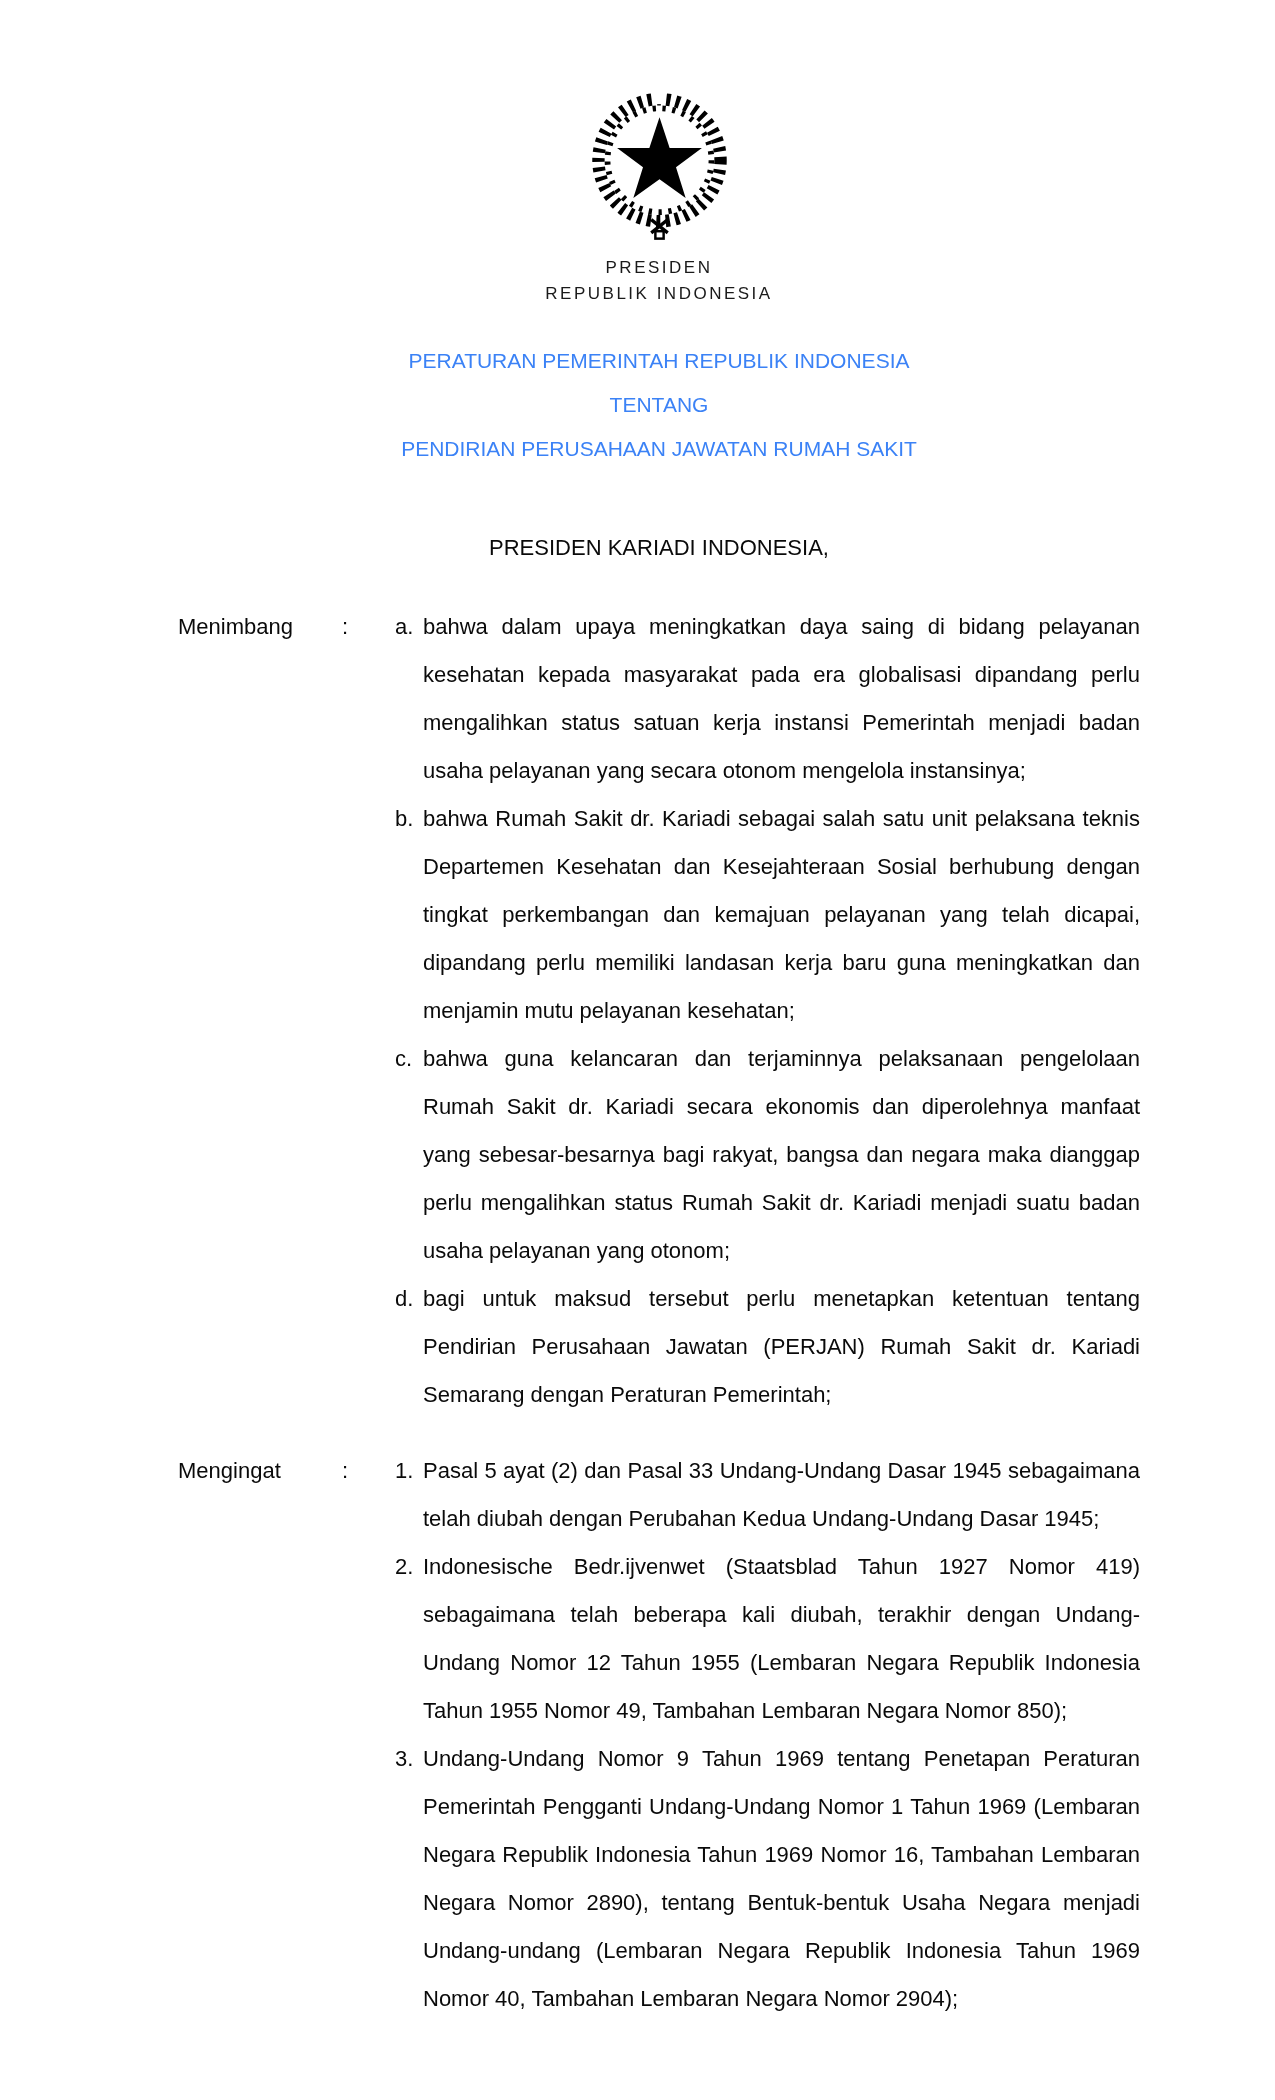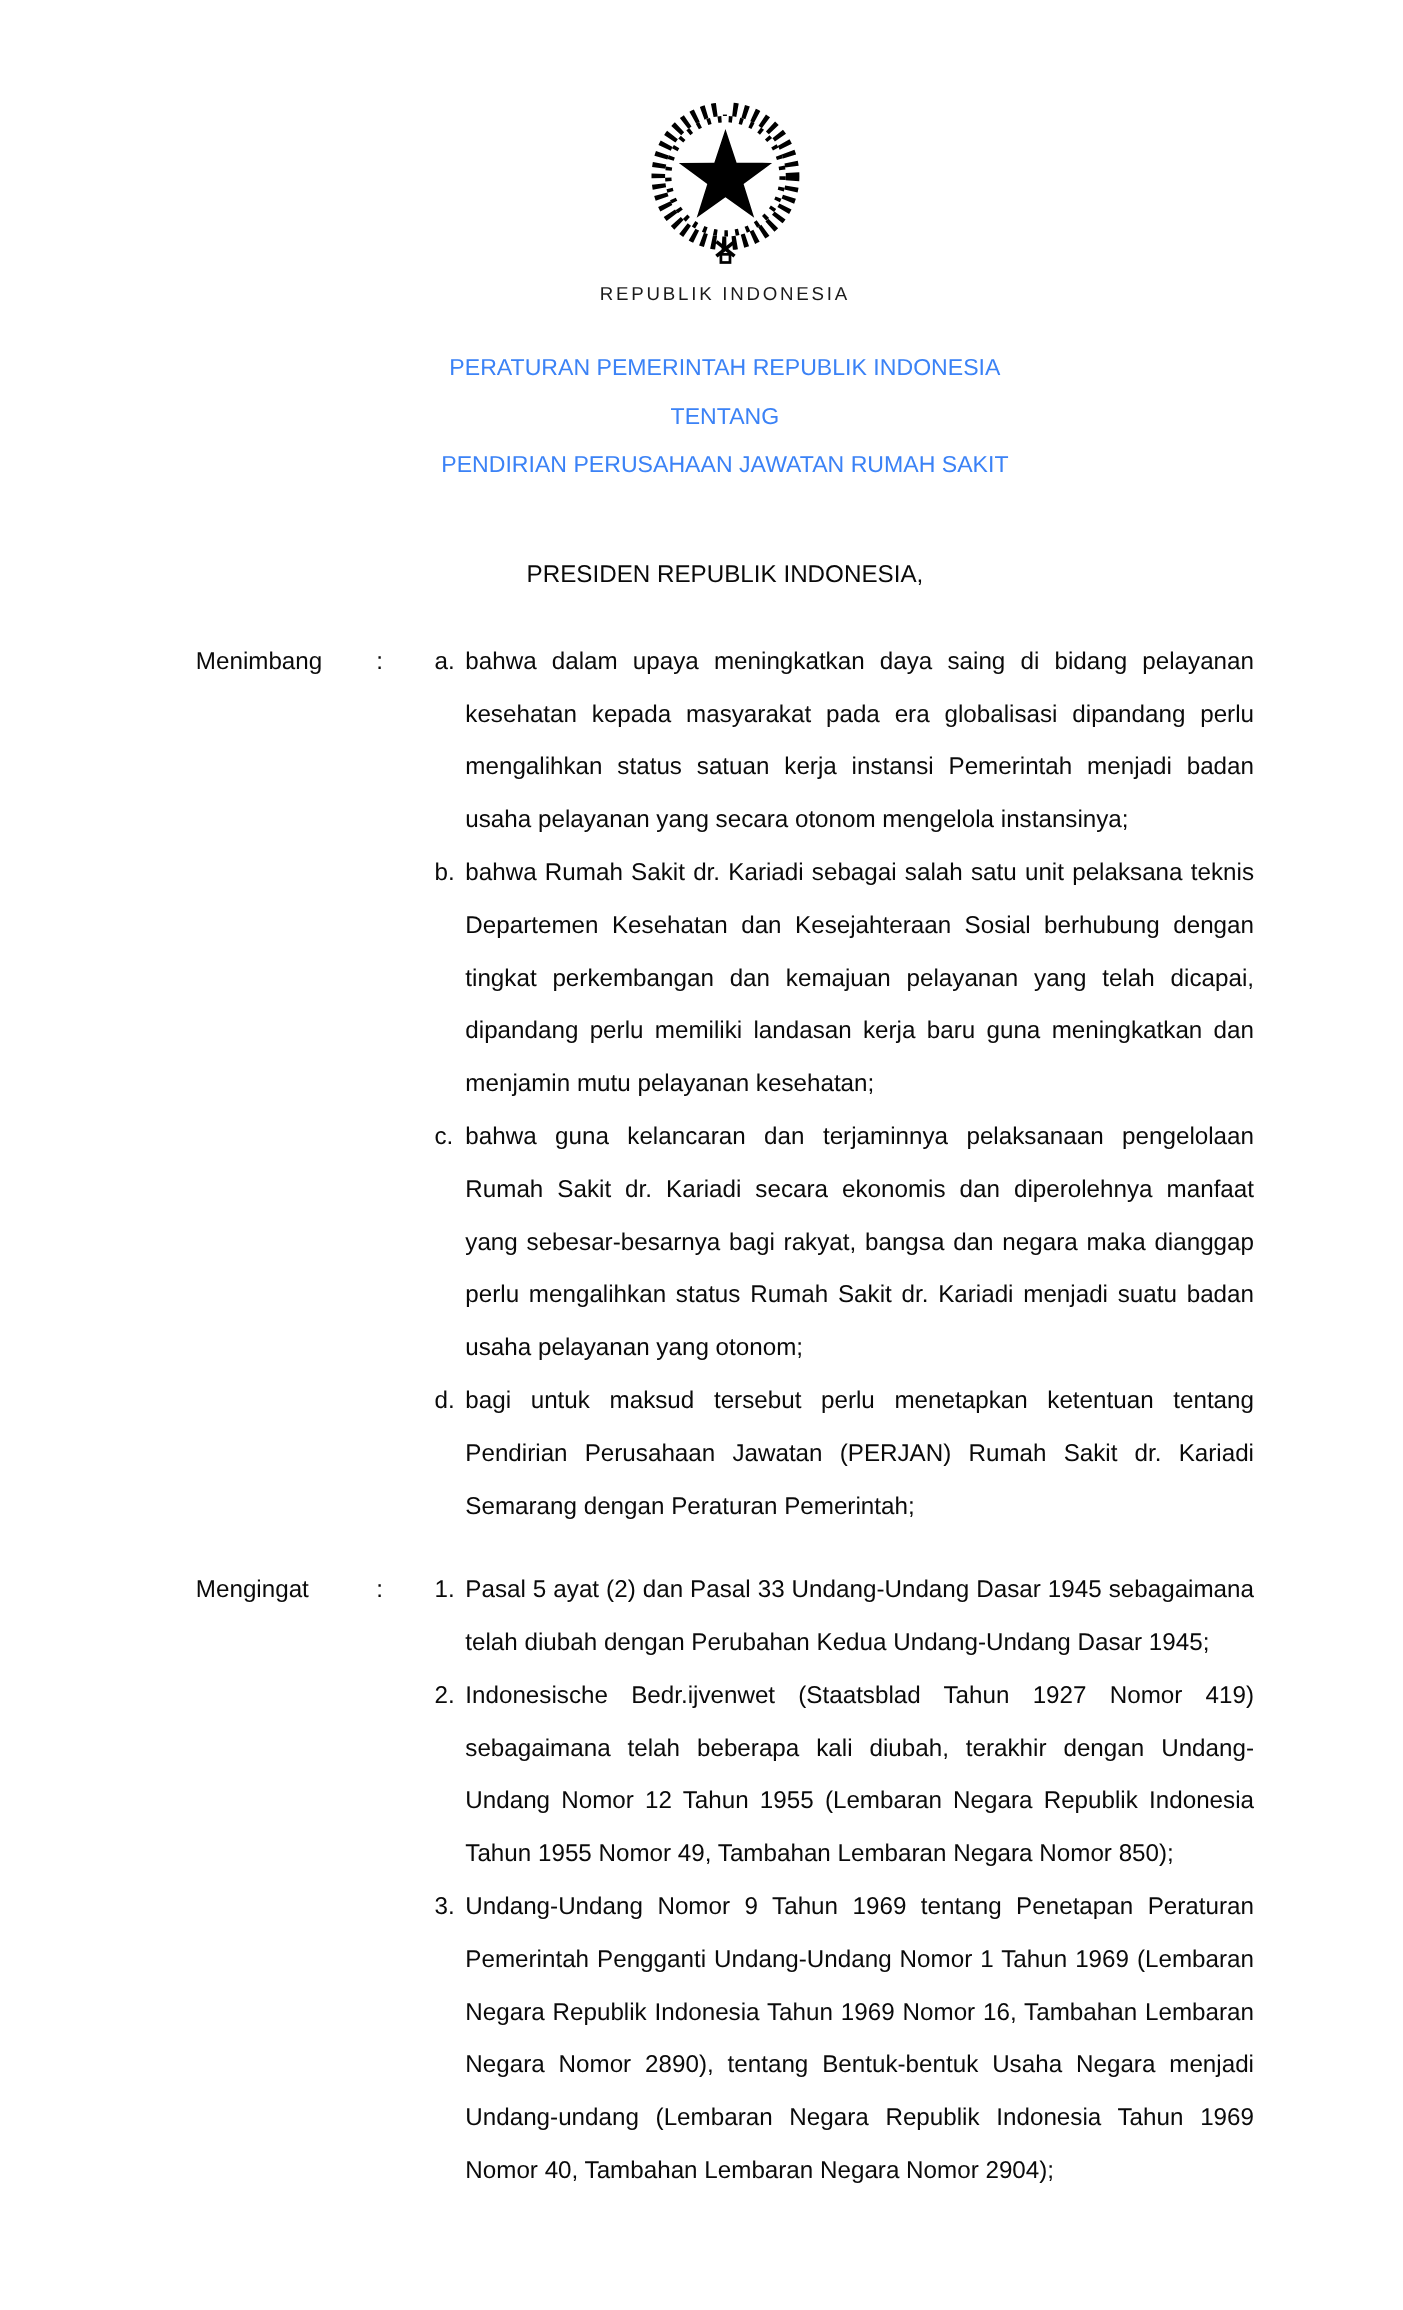--- a/index.html
+++ b/index.html
@@ -84,30 +84,31 @@
 
       <g stroke="#000000" stroke-width="4" fill="none">
         <path d="M90 162 L110 178"></path>
         <path d="M110 162 L90 178"></path>
         <rect x="95" y="176" width="10" height="9" stroke-width="3"></rect>
       </g>
     </svg>
   </div>
 
   <div class="letterhead">
+    <div>PRESIDEN</div>
     <div>REPUBLIK INDONESIA</div>
   </div>
 
   <div class="title-block">
     <div>PERATURAN PEMERINTAH REPUBLIK INDONESIA</div>
     <div>TENTANG</div>
     <div>PENDIRIAN PERUSAHAAN JAWATAN RUMAH SAKIT</div>
   </div>
 
-  <div class="preamble">PRESIDEN REPUBLIK INDONESIA,</div>
+  <div class="preamble">PRESIDEN KARIADI INDONESIA,</div>
 
   <div class="section">
     <div class="sec-label">Menimbang</div>
     <div class="sec-colon">:</div>
     <div class="sec-items">
       <div class="item">
         <div class="item-marker">a.</div>
         <div class="item-text">bahwa dalam upaya meningkatkan daya saing di bidang pelayanan kesehatan kepada masyarakat pada era globalisasi dipandang perlu mengalihkan status satuan kerja instansi Pemerintah menjadi badan usaha pelayanan yang secara otonom mengelola instansinya;</div>
       </div>
       <div class="item">

